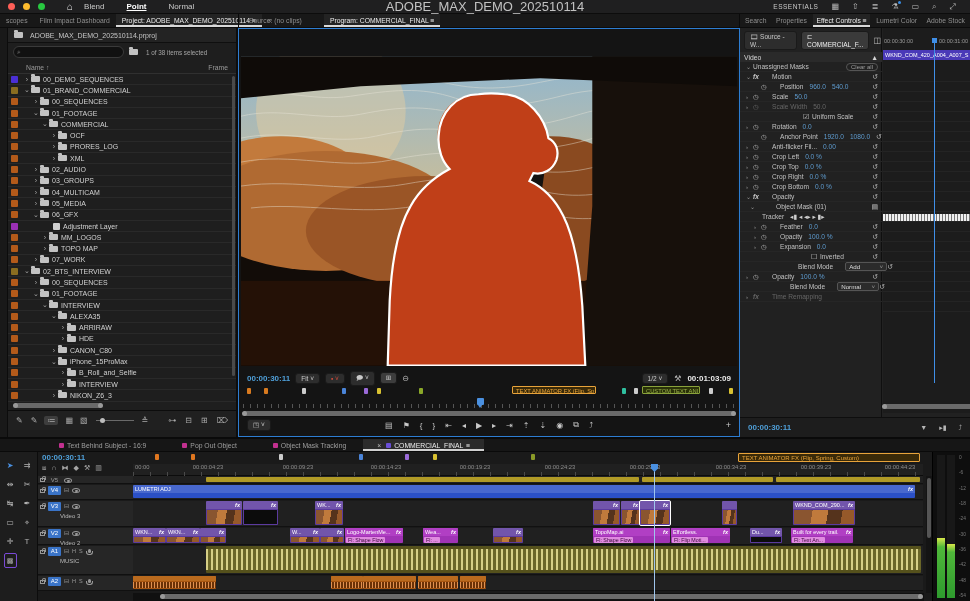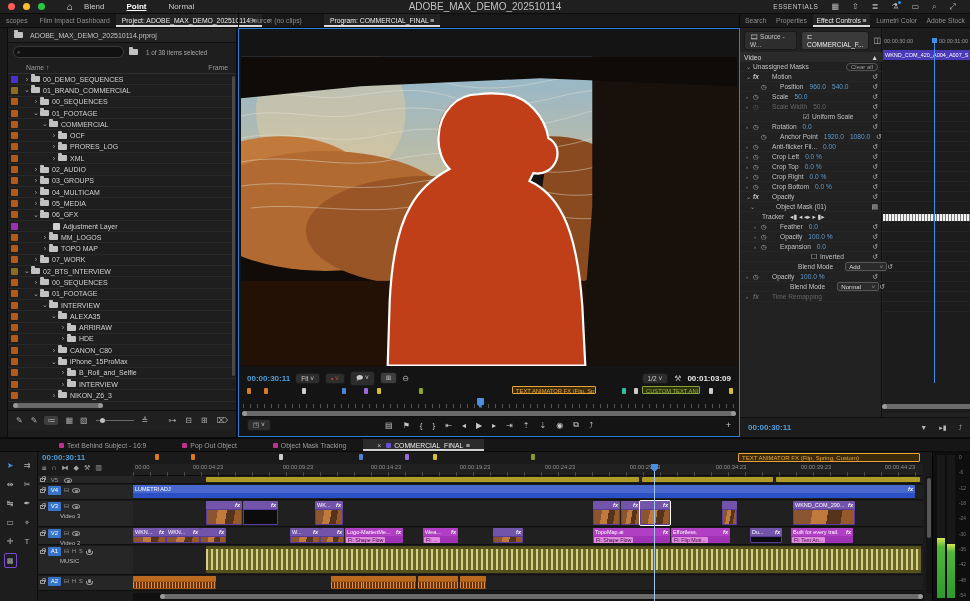--- a/index.html
+++ b/index.html
@@ -5,21 +5,21 @@
 *{margin:0;padding:0;box-sizing:border-box}
 body{background:#000;font-family:"Liberation Sans",sans-serif}
 #app{position:relative;width:970px;height:601px;background:#161616;color:#bdbdbd;font-size:8px;overflow:hidden}
 .abs{position:absolute}
 
 #menubar{position:absolute;left:0;top:0;width:970px;height:14px;background:#1f1f20;display:flex;align-items:center;border-bottom:1px solid #0c0c0c}
 .tl{width:7px;height:7px;border-radius:50%;margin-left:8px}
 #home{margin-left:22px;font-size:10px;color:#e8e8e8;line-height:10px}
 .menu-it{padding:0 11px;font-size:8px;color:#c9c9c9}
 .menu-it.act{color:#fff;text-decoration:underline;font-weight:bold}
-#mb-title{position:absolute;left:0;right:0;text-align:center;font-size:10px;color:#c2c2c2;pointer-events:none}
+#mb-title{position:absolute;left:0;right:0;text-align:center;font-size:13px;color:#c2c2c2;pointer-events:none}
 #mb-right{margin-left:auto;display:flex;align-items:center;gap:13px;padding-right:14px}
 #mb-right .mi{font-size:8px;color:#bdbdbd;position:relative}
 .hasdot::after{content:"";position:absolute;right:-2px;top:-1px;width:3px;height:3px;border-radius:50%;background:#3a8fe8}
 #ws-label{font-size:6.5px;letter-spacing:.5px;color:#c9c9c9}
 
 #tabsrow{position:absolute;left:0;top:14px;width:970px;height:14px;background:#181818;display:flex;align-items:stretch;border-bottom:1px solid #0c0c0c}
 .tgrp{display:flex;align-items:center;height:100%}
 .ptab{font-size:6.8px;color:#8f8f8f;padding:0 6px;white-space:nowrap;display:flex;align-items:center;gap:3px;height:100%}
 .ptab.act{color:#ececec;background:#232323;box-shadow:inset 0 -2px 0 #d8d8d8}
 .vdiv{width:1px;background:#0a0a0a;height:100%}

